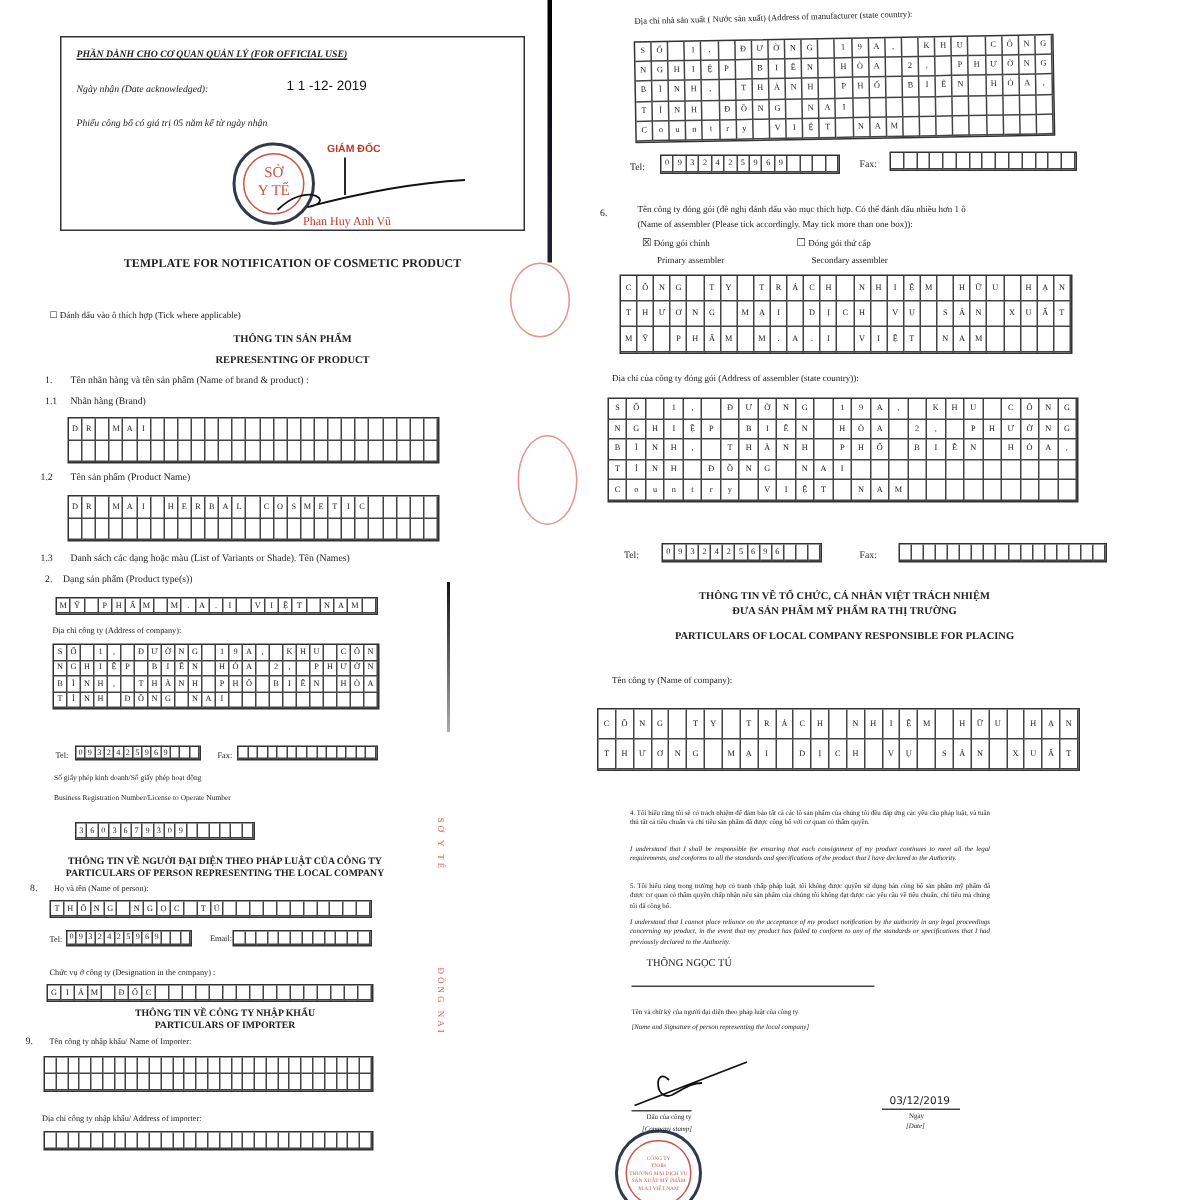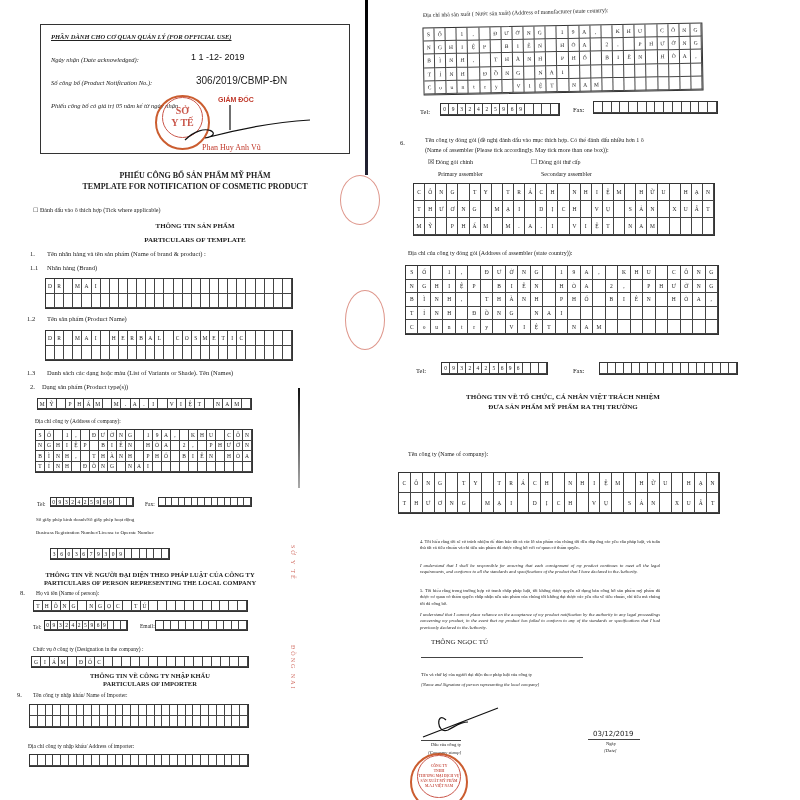--- a/index.html
+++ b/index.html
@@ -14,21 +14,21 @@
   .edge-line { position: absolute; background: #111; }
   #edge-a { left: 365px; top: 0; width: 3px; height: 175px; z-index: 4; background: linear-gradient(#000, #223); }
   #edge-b { left: 298px; top: 388px; width: 2px; height: 100px; z-index: 4; background: linear-gradient(#111, #aaa); }
 
   .official-box { position: absolute; left: 40px; top: 24px; width: 310px; height: 130px; border: 1px solid #333; padding: 8px 10px; font-size: 6.5px; font-style: italic; }
   .official-box .hdr { text-decoration: underline; font-weight: bold; margin-bottom: 16px; }
   .official-box .row { margin-bottom: 13px; position: relative; height: 10px; }
   .official-box .val { position: absolute; left: 120px; top: -4px; font-style: normal; font-family: "Liberation Sans", sans-serif; font-size: 9px; color: #111; margin-left: 20px; }
   .official-box .val.handwritten { font-size: 10px; color: #222; left: 125px; }
 
-  .stamp { position: absolute; border: 2px solid #c2410c; border-radius: 50%; color: #c0392b; display: flex; flex-direction: column; align-items: center; font-weight: bold; opacity: 0.85; }
+  .stamp { position: absolute; border: 2px solid #0f172a; border-radius: 50%; color: #c0392b; display: flex; flex-direction: column; align-items: center; justify-content: center; font-weight: normal; opacity: 0.85; }
   #stamp-so-yte { left: 155px; top: 95px; width: 55px; height: 55px; font-size: 10px; line-height: 12px; z-index: 5; }
   .stamp .inner { border: 1px solid #c0392b; border-radius: 50%; width: 80%; height: 80%; display: flex; flex-direction: column; align-items: center; justify-content: center; }
   .red-text { position: absolute; color: #c0392b; font-size: 7px; font-family: "Liberation Sans", sans-serif; font-weight: bold; z-index: 6; }
   #director-title { left: 218px; top: 96px; }
   #director-name { left: 202px; top: 143px; font-family: "Liberation Serif", serif; font-size: 8px; font-weight: normal; }
   .signature { position: absolute; z-index: 6; }
 
   .doc-title { position: absolute; left: 40px; width: 310px; text-align: center; font-weight: bold; font-size: 8px; line-height: 11px; }
   .small { font-size: 6px; position: absolute; white-space: nowrap; }
   .sec-head { position: absolute; text-align: center; font-weight: bold; font-size: 7px; }
@@ -51,48 +51,43 @@
 <body>
 
 <div class="page" id="page-left-top">
   <div class="official-box">
     <div class="hdr">PHẦN DÀNH CHO CƠ QUAN QUẢN LÝ (FOR OFFICIAL USE)</div>
     <div class="row">
       <span>Ngày nhận (Date acknowledged):</span>
       <span class="val">1 1 -12- 2019</span>
     </div>
     <div class="row">
-      <span>Số công bố (Product Notification No.):</span>
-      <span class="val handwritten">306/2019/CBMP-ĐN</span>
-    </div>
-    <div class="row">
       <span>Phiếu công bố có giá trị 05 năm kể từ ngày nhận</span>
     </div>
   </div>
 
   <div class="stamp" id="stamp-so-yte">
     <div class="inner">
       <span>SỞ</span>
       <span>Y TẾ</span>
     </div>
   </div>
   <div class="red-text" id="director-title">GIÁM ĐỐC</div>
   <div class="red-text" id="director-name">Phan Huy Anh Vũ</div>
   <svg class="signature" style="left:175px;top:100px;" width="140" height="45">
     <path d="M55 5 L55 30 M10 40 C 30 20, 50 35, 30 38 C 60 30, 100 22, 135 20" stroke="#111" stroke-width="1.2" fill="none"></path>
   </svg>
 
   <div class="doc-title" style="top:170px;">
-    <div>PHIẾU CÔNG BỐ SẢN PHẨM MỸ PHẨM</div>
     <div>TEMPLATE FOR NOTIFICATION OF COSMETIC PRODUCT</div>
   </div>
 
   <div class="small" style="left:33px;top:206px;">☐ Đánh dấu vào ô thích hợp (Tick where applicable)</div>
   <div class="sec-head" style="left:40px;width:310px;top:222px;">THÔNG TIN SẢN PHẨM</div>
-  <div class="sec-head" style="left:40px;width:310px;top:236px;">PARTICULARS OF TEMPLATE</div>
+  <div class="sec-head" style="left:40px;width:310px;top:236px;">REPRESENTING OF PRODUCT</div>
 
   <div class="num" style="left:30px;top:250px;">1.</div>
   <div class="label" style="left:47px;top:250px;">Tên nhãn hàng và tên sản phẩm (Name of brand &amp; product) :</div>
 
   <div class="num" style="left:30px;top:264px;">1.1</div>
   <div class="label" style="left:47px;top:264px;">Nhãn hàng (Brand)</div>
   <div class="grid char-grid" style="left: 45px; top: 278px; width: 248px; height: 31px; grid-template-columns: repeat(27, 1fr); grid-template-rows: repeat(2, 1fr);">
       <div class="cell">D</div>
       <div class="cell">R</div>
       <div class="cell"></div>
@@ -1018,20 +1013,21 @@
       <div class="cell"></div>
       <div class="cell"></div>
       <div class="cell"></div>
       <div class="cell"></div>
       <div class="cell"></div>
       <div class="cell"></div>
     </div>
 
   <div class="sec-head" style="left:20px;width:310px;top:393px;">THÔNG TIN VỀ TỔ CHỨC, CÁ NHÂN VIỆT TRÁCH NHIỆM</div>
   <div class="sec-head" style="left:20px;width:310px;top:403px;">ĐƯA SẢN PHẨM MỸ PHẨM RA THỊ TRƯỜNG</div>
+  <div class="sec-head" style="left:10px;width:330px;top:420px;">PARTICULARS OF LOCAL COMPANY RESPONSIBLE FOR PLACING</div>
 
   <div class="label" style="left:20px;top:451px;font-size:6px;">Tên công ty (Name of company):</div>
   <div class="grid char-grid" style="left: 10px; top: 472px; width: 322px; height: 42px; grid-template-columns: repeat(27, 1fr); grid-template-rows: repeat(2, 1fr);">
       <div class="cell">C</div>
       <div class="cell">Ô</div>
       <div class="cell">N</div>
       <div class="cell">G</div>
       <div class="cell"></div>
       <div class="cell">T</div>
       <div class="cell">Y</div>

